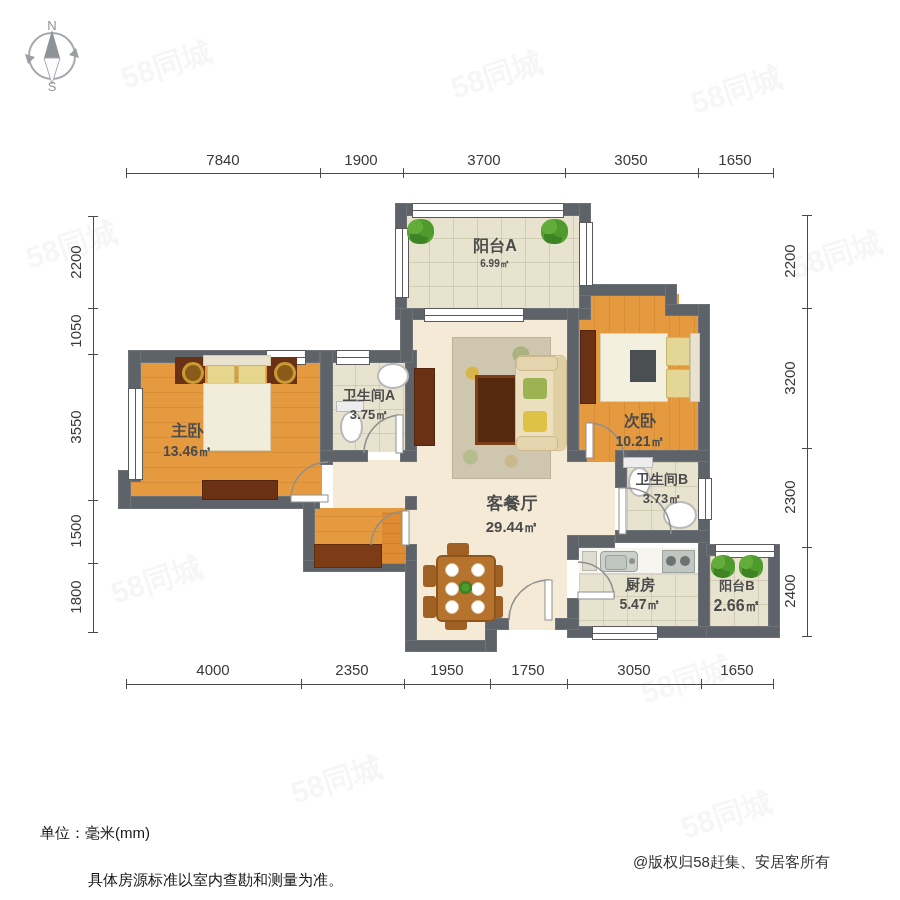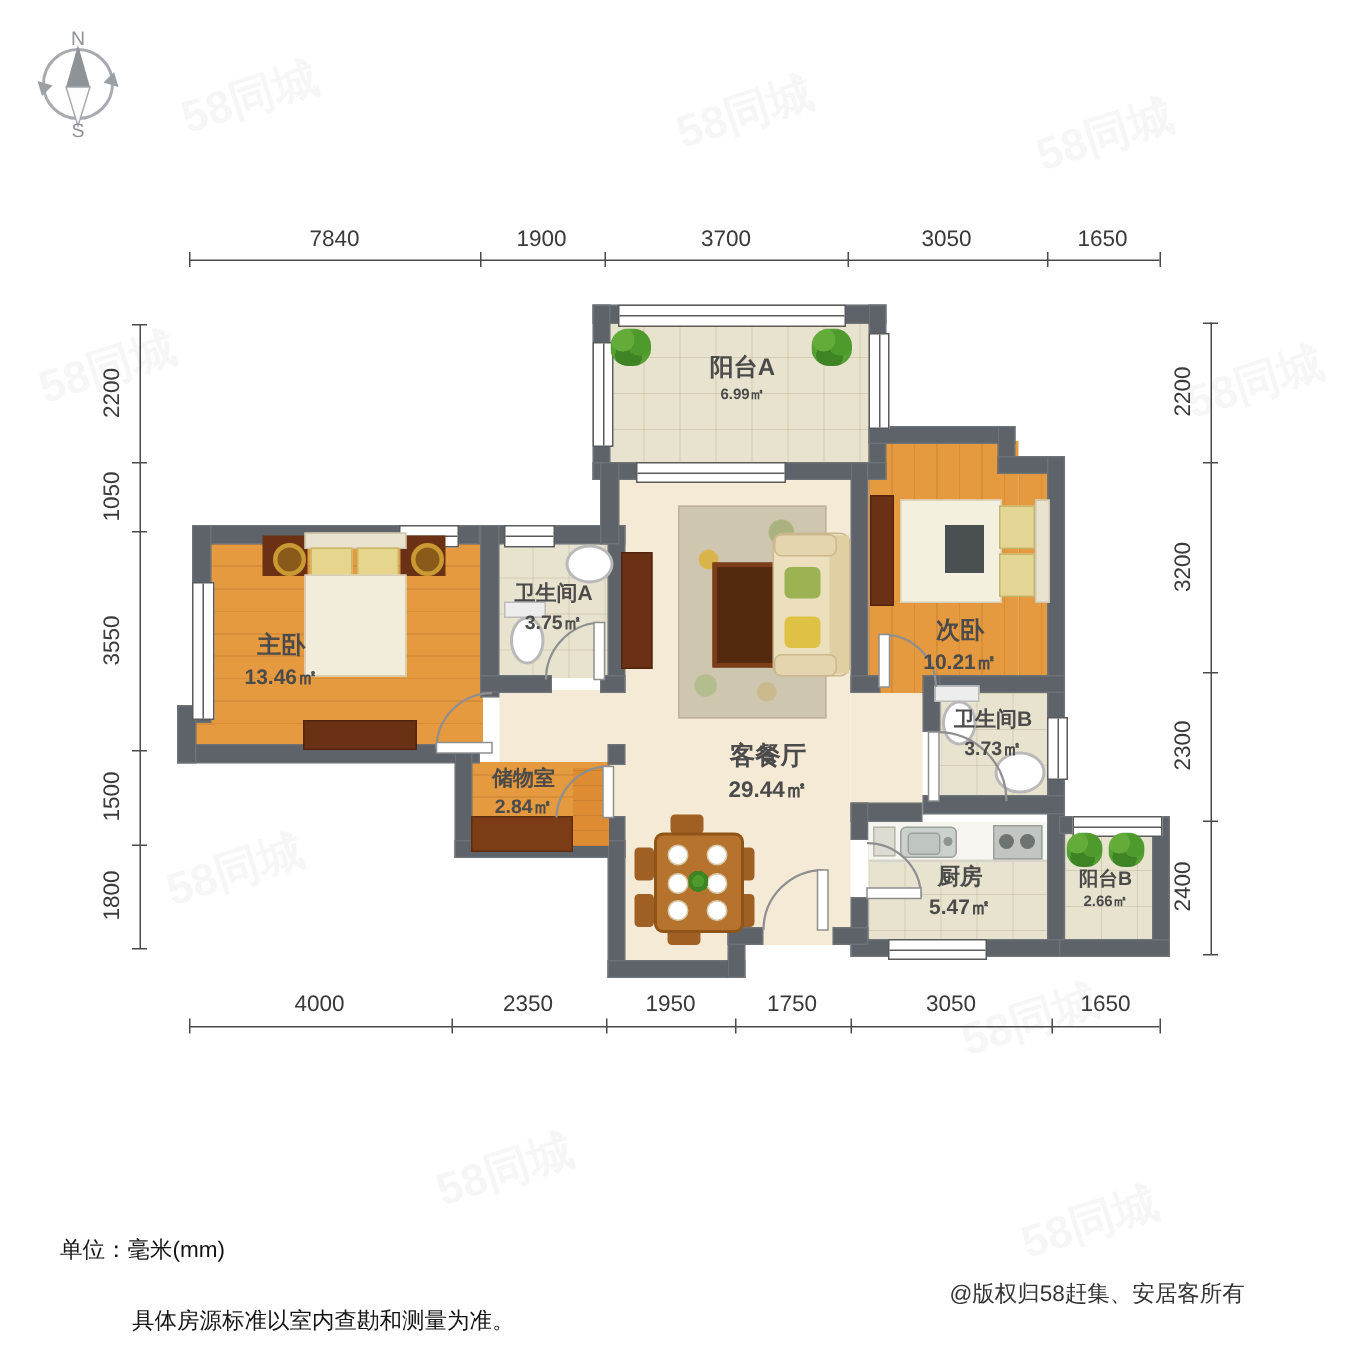--- a/index.html
+++ b/index.html
@@ -306,30 +306,26 @@
     <span class="ar" style="font-size:13px">3.75㎡</span>
     </div>
   <div class="room-label" style="left:437px;top:492px;width:150px;font-size:17px">
     <span class="nm">客餐厅</span>
     <span class="ar" style="font-size:15px">29.44㎡</span>
     </div>
   <div class="room-label" style="left:616px;top:470px;width:92px;font-size:14px">
     <span class="nm">卫生间B</span>
     <span class="ar" style="font-size:13px">3.73㎡</span>
     </div>
-  <div class="room-label" style="left:303px;top:509px;width:92px;font-size:14px">
-    <span class="nm">储物室</span>
-    <span class="ar" style="font-size:13px">2.84㎡</span>
-    </div>
   <div class="room-label" style="left:590px;top:574px;width:100px;font-size:15px">
     <span class="nm">厨房</span>
     <span class="ar" style="font-size:14px">5.47㎡</span>
     </div>
   <div class="room-label" style="left:700px;top:577px;width:74px;font-size:13px">
     <span class="nm">阳台B</span>
-    <span class="ar" style="font-size:10px">2.66㎡</span>
+    <span class="ar" style="font-size:16px">2.66㎡</span>
     </div>
 
   <div class="footer-text" style="left:40px;top:824px">单位：毫米(mm)</div>
   <div class="footer-text" style="left:88px;top:871px">具体房源标准以室内查勘和测量为准。</div>
   <div class="footer-text" style="left:633px;top:853px;color:#333">@版权归58赶集、安居客所有</div>
 
 </div>
 
 </body></html>

